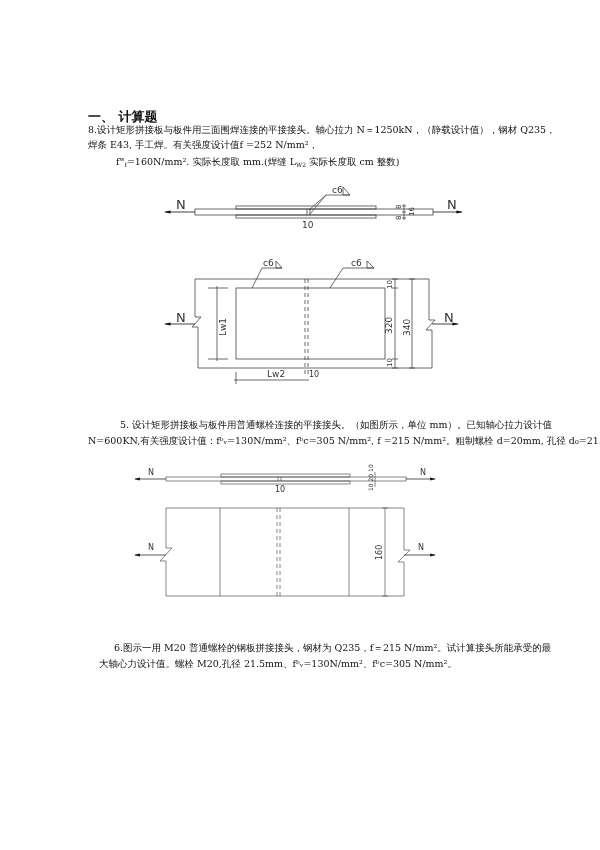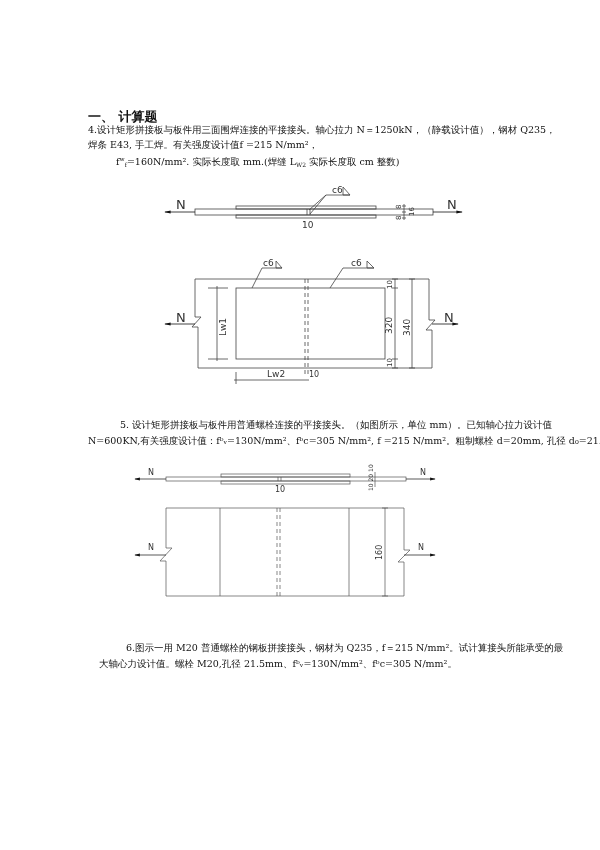--- a/index.html
+++ b/index.html
@@ -11,28 +11,28 @@
   svg { position: absolute; left: 0; top: 0; }
   svg text { font-family: "DejaVu Sans", sans-serif; fill: #333; }
   sup { font-size: 6px; vertical-align: 4px; line-height: 0; }
   sub { font-size: 6px; vertical-align: -2px; line-height: 0; }
 </style>
 </head>
 <body>
 
 <div class="h1">一、 计算题</div>
 
-<div class="txt" style="left:88px;top:122px;">4.设计矩形拼接板与板件用三面围焊连接的平接接头。轴心拉力 N＝1250kN，（静载设计值），钢材 Q235，</div>
-<div class="txt" style="left:88px;top:137px;">焊条 E43, 手工焊。有关强度设计值f  =215  N/mm²，</div>
+<div class="txt" style="left:88px;top:122px;">8.设计矩形拼接板与板件用三面围焊连接的平接接头。轴心拉力 N＝1250kN，（静载设计值），钢材 Q235，</div>
+<div class="txt" style="left:88px;top:137px;">焊条 E43, 手工焊。有关强度设计值f  =252  N/mm²，</div>
 <div class="txt" style="left:116px;top:154px;"><span>f</span><sup>w</sup><sub>f</sub><span>=160N/mm². 实际长度取 mm.(焊缝 L</span><sub>W2</sub><span> 实际长度取 cm 整数)</span></div>
 
 <div class="txt" style="left:88px;top:417px;margin-left:32px;">5. 设计矩形拼接板与板件用普通螺栓连接的平接接头。（如图所示，单位  mm）。已知轴心拉力设计值</div>
 <div class="txt" style="left:88px;top:433px;">N=600KN,有关强度设计值：fᵇᵥ=130N/mm²、fᵇc=305  N/mm², f =215  N/mm²。粗制螺栓 d=20mm, 孔径 d₀=21.5mm。</div>
 
-<div class="txt" style="left:126px;top:640px;">6.图示一用  M20  普通螺栓的钢板拼接接头，钢材为  Q235，f＝215  N/mm²。试计算接头所能承受的最</div>
+<div class="txt" style="left:114px;top:640px;">6.图示一用  M20  普通螺栓的钢板拼接接头，钢材为  Q235，f＝215  N/mm²。试计算接头所能承受的最</div>
 <div class="txt" style="left:88px;top:656px;margin-left:11px;">大轴心力设计值。螺栓 M20,孔径 21.5mm、fᵇᵥ=130N/mm²、fᵇc=305  N/mm²。</div>
 
 <svg width="600" height="850" viewBox="0 0 600 850">
   <defs>
     <marker id="arr" markerWidth="8" markerHeight="6" refX="7" refY="3" orient="auto">
       <path d="M0,1 L8,3 L0,5 z" fill="#111"></path>
     </marker>
   </defs>
 
   <g stroke="#444" fill="none" stroke-width="0.8">

